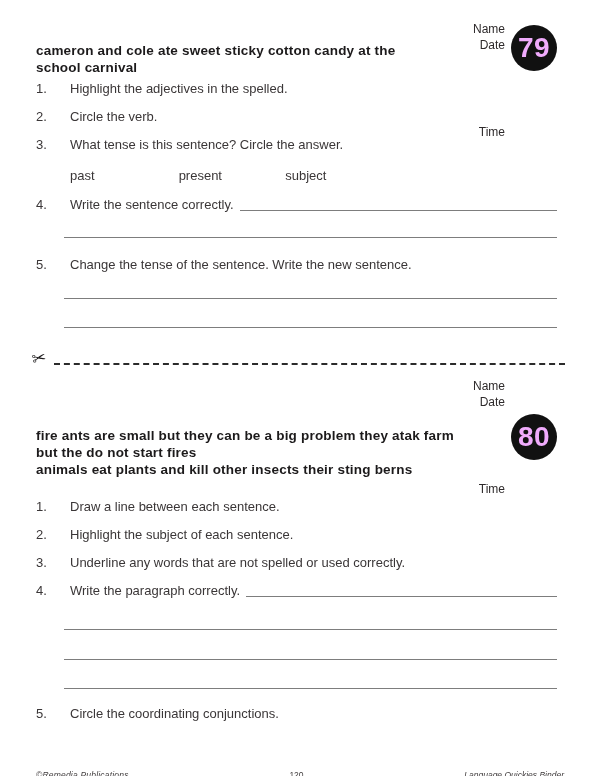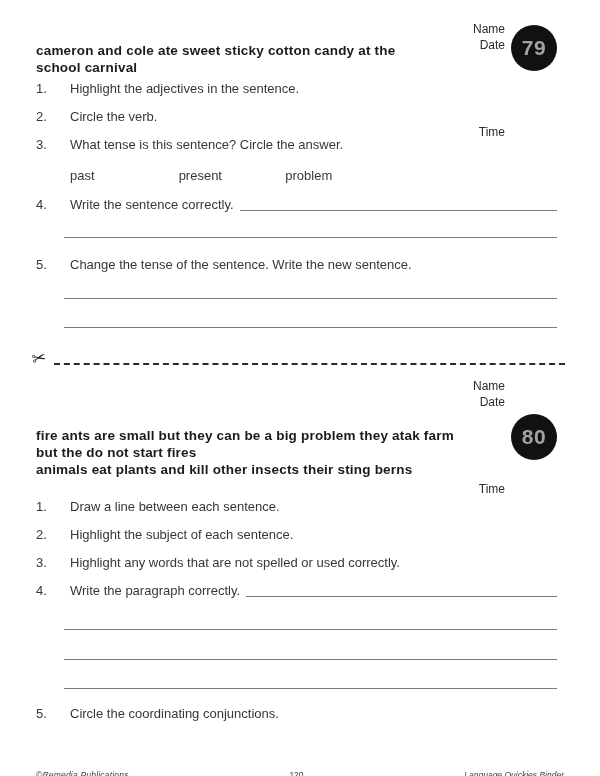--- a/index.html
+++ b/index.html
@@ -37,22 +37,22 @@
   .hdr-row .uline.grow { flex: 1 1 auto; }
   .hdr-row .uline.date-w { flex: 0 0 72px; }
   .hdr-row .uline.time-w { flex: 0 0 43px; margin-right: 0; }
 
   
   .badge {
     position: absolute;
     width: 46px; height: 46px;
     border-radius: 50%;
     background: #111111;
-    color: #a3a3a3;
-    font-size: 21px; font-weight: bold;
+    color: #f0abfc;
+    font-size: 28px; font-weight: bold;
     display: flex; align-items: center; justify-content: center;
     letter-spacing: 0.5px;
   }
   .badge.b79 { top: 25px; left: 511px; }
   .badge.b80 { top: 414px; left: 511px; }
 
   
   .title {
     font-size: 13.5px;
     font-weight: bold;
@@ -147,35 +147,35 @@
     </div>
     <div class="badge b79">79</div>
 
     <div class="title title-79">
       <div>cameron and cole ate sweet sticky cotton candy at the</div>
       <div>school carnival</div>
     </div>
 
     <div class="item first-item">
       <span class="num">1.</span>
-      <span class="txt">Highlight the adjectives in the sentence.</span>
+      <span class="txt">Highlight the adjectives in the spelled.</span>
     </div>
     <div class="item">
       <span class="num">2.</span>
       <span class="txt">Circle the verb.</span>
     </div>
     <div class="item">
       <span class="num">3.</span>
       <span class="txt">What tense is this sentence? Circle the answer.</span>
     </div>
 
     <div class="choices">
       <span class="choice c0">past</span>
       <span class="choice c1">present</span>
-      <span class="choice c2">problem</span>
+      <span class="choice c2">subject</span>
     </div>
 
     <div class="item" style="margin-top:13px">
       <span class="num">4.</span>
       <span class="txt">Write the sentence correctly.</span>
       <span class="write-line"></span>
     </div>
     <div class="blank-line" style="height:25px"></div>
 
     <div class="item" style="margin-top:19px">
@@ -211,21 +211,21 @@
     <div class="item" style="margin-top:21px">
       <span class="num">1.</span>
       <span class="txt">Draw a line between each sentence.</span>
     </div>
     <div class="item">
       <span class="num">2.</span>
       <span class="txt">Highlight the subject of each sentence.</span>
     </div>
     <div class="item">
       <span class="num">3.</span>
-      <span class="txt">Highlight any words that are not spelled or used correctly.</span>
+      <span class="txt">Underline any words that are not spelled or used correctly.</span>
     </div>
     <div class="item">
       <span class="num">4.</span>
       <span class="txt">Write the paragraph correctly.</span>
       <span class="write-line"></span>
     </div>
     <div class="blank-line" style="height:31px"></div>
     <div class="blank-line" style="height:30px"></div>
     <div class="blank-line" style="height:29px"></div>
 

